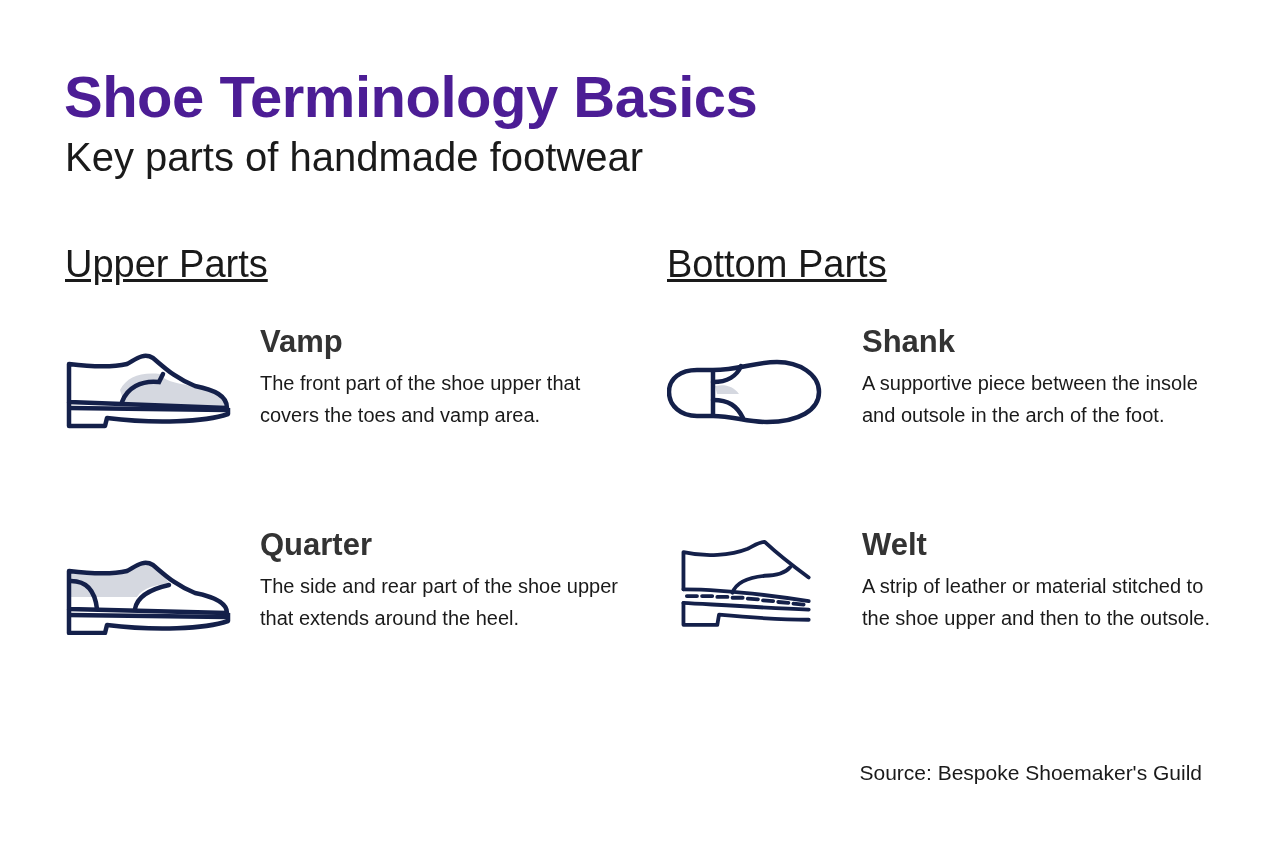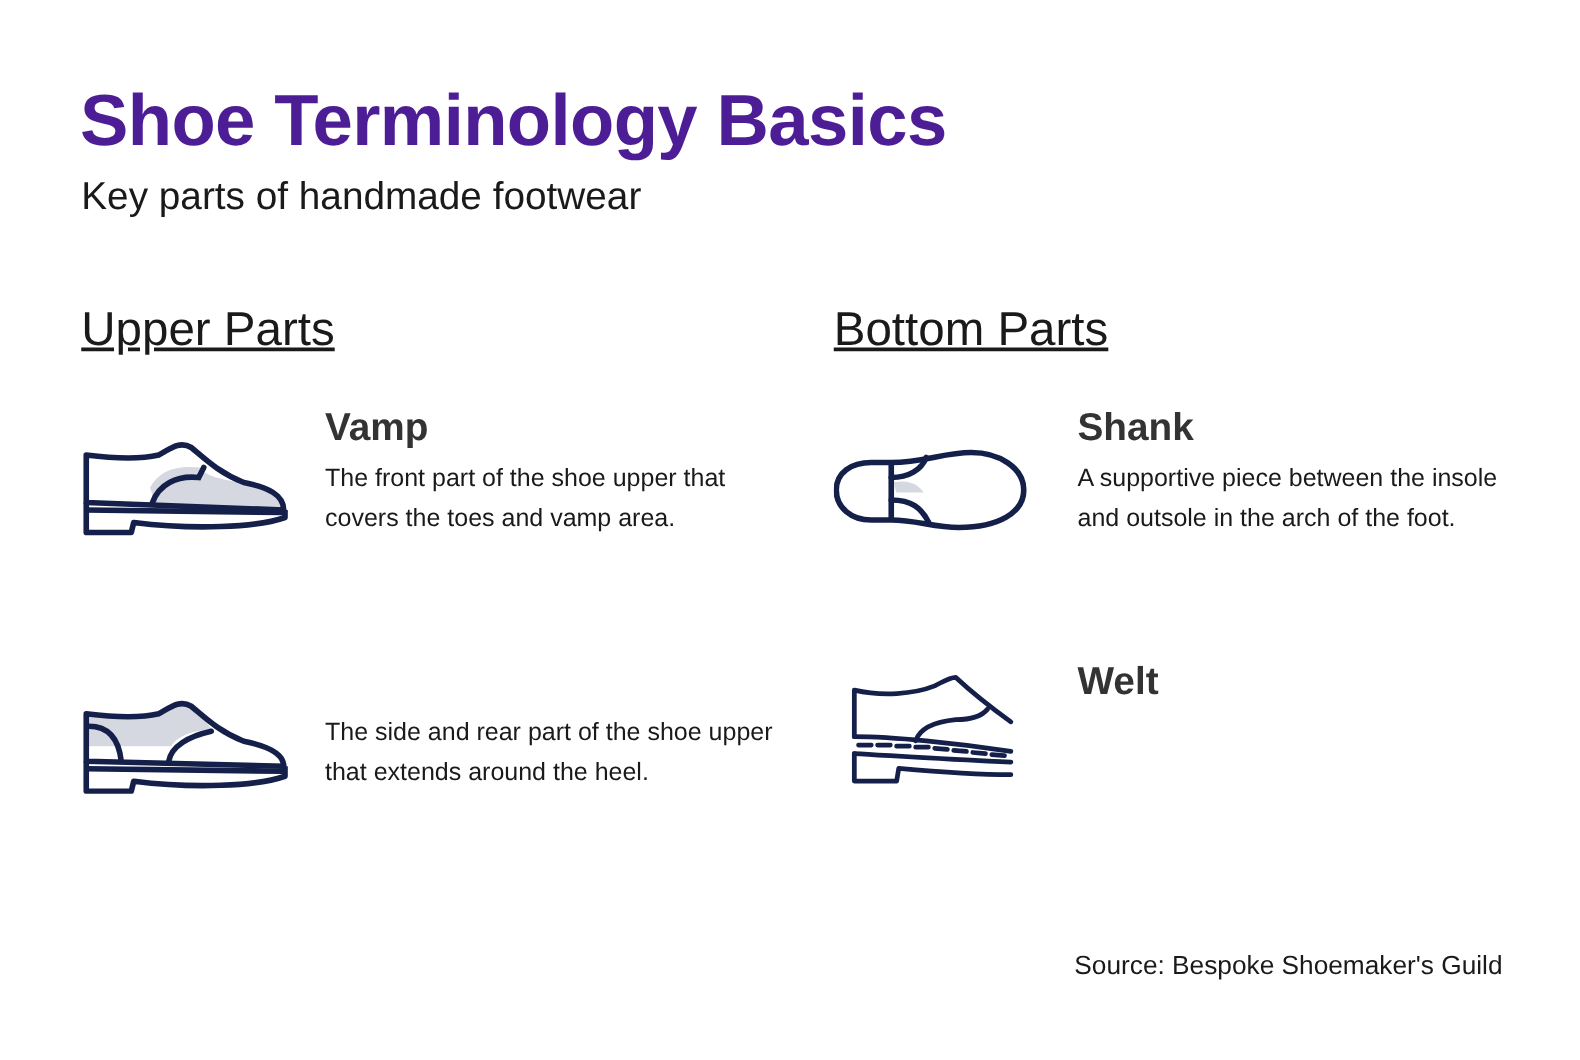--- a/index.html
+++ b/index.html
@@ -1,21 +1,21 @@
 <!DOCTYPE html>
 <html><head>
 <meta charset="utf-8">
 <style>
   html, body { margin: 0; padding: 0; background: #ffffff; }
   body { width: 1264px; height: 848px; position: relative; overflow: hidden;
          font-family: "Liberation Sans", "DejaVu Sans", sans-serif; color: #1a1a1a; }
   .title { position: absolute; left: 64px; top: 62px; margin: 0;
            font-size: 58px; font-weight: 700; color: #4c1d95; letter-spacing: -0.5px; line-height: 70px; }
   .subtitle { position: absolute; left: 65px; top: 138px; margin: 0;
-              font-size: 31px; font-weight: 400; color: #1a1a1a; line-height: 38px; }
+              font-size: 40px; font-weight: 400; color: #1a1a1a; line-height: 38px; }
   .section-heading { position: absolute; top: 242px; margin: 0; font-size: 38px; font-weight: 400; color: #1a1a1a; line-height: 44px; text-decoration: underline; }
   .item { position: absolute; width: 560px; height: 150px; }
   .item .icon { position: absolute; left: 0; top: 0; width: 170px; height: 110px; }
   .item .term { position: absolute; left: 195px; top: 0; margin: 0; font-size: 31px; font-weight: 700; color: #333333; line-height: 40px; }
   .item .desc { position: absolute; left: 195px; top: 46px; margin: 0; width: 360px;
                 font-size: 20px; line-height: 31.5px; color: #1a1a1a; }
   .source { position: absolute; right: 62px; top: 761px; margin: 0; font-size: 21px; color: #1a1a1a; }
 </style>
 </head>
 <body>
@@ -40,20 +40,21 @@
 
 <div class="item" style="left:65px; top:525px;">
   <svg class="icon" viewBox="0 0 170 110">
     <path d="M4 46 C 20 48, 45 50, 62 46 C 70 42, 78 34, 88 40 C 95 46, 100 52, 104 58 C 92 60, 78 62, 72 72 L 6 72 Z" fill="#d5d8e0" stroke="none"></path>
     <path d="M4 46 C 20 48, 45 50, 62 46 C 70 42, 78 34, 88 40 C 100 50, 110 60, 130 68 C 150 72, 162 78, 162 88 L 4 84 Z" fill="none" stroke="#14204a" stroke-width="4.5" stroke-linejoin="round"></path>
     <path d="M70 84 C 72 72, 86 64, 104 60" fill="none" stroke="#14204a" stroke-width="4.5" stroke-linecap="round"></path>
     <path d="M6 56 C 22 56, 30 66, 32 84" fill="none" stroke="#14204a" stroke-width="4.5" stroke-linecap="round"></path>
     <path d="M4 84 L 4 108 L 40 108 L 42 100 C 90 106, 140 104, 163 96 L 163 88" fill="none" stroke="#14204a" stroke-width="4.5" stroke-linejoin="round"></path>
     <path d="M4 90 L 162 92" fill="none" stroke="#14204a" stroke-width="4.5"></path>
   </svg>
+  <h3 class="term">Quarter</h3>
   <p class="desc">The side and rear part of the shoe upper that extends around the heel.</p>
 </div>
 
 <div class="item" style="left:667px; top:322px;">
   <svg class="icon" viewBox="0 0 170 110">
     <path d="M48 64 C 58 62, 66 64, 72 72 L 50 72 Z" fill="#d5d8e0" stroke="none"></path>
     <path d="M30 48 C 14 48, 2 56, 2 70 C 2 84, 14 94, 30 94 L 46 94 C 66 94, 80 100, 100 100 C 132 100, 152 88, 152 70 C 152 52, 132 40, 110 40 C 88 40, 72 48, 46 48 Z" fill="none" stroke="#14204a" stroke-width="4.5" stroke-linejoin="round"></path>
     <path d="M46 48 L 46 94" fill="none" stroke="#14204a" stroke-width="4.5"></path>
     <path d="M46 60 C 60 60, 70 54, 74 44" fill="none" stroke="#14204a" stroke-width="4.5" stroke-linecap="round"></path>
     <path d="M46 78 C 62 78, 70 84, 76 96" fill="none" stroke="#14204a" stroke-width="4.5" stroke-linecap="round"></path>
@@ -65,15 +66,16 @@
 <div class="item" style="left:667px; top:525px;">
   <svg class="icon" viewBox="0 0 170 130">
     <path d="M4 76 L 4 32 C 30 38, 60 36, 80 28 C 88 24, 94 20, 100 20 C 115 34, 130 46, 152 62" fill="none" stroke="#14204a" stroke-width="4.5" stroke-linejoin="round" stroke-linecap="round"></path>
     <path d="M62 80 C 66 68, 80 62, 100 60 C 115 60, 125 56, 130 50" fill="none" stroke="#14204a" stroke-width="4.5" stroke-linecap="round"></path>
     <path d="M4 76 C 40 76, 100 82, 152 90" fill="none" stroke="#14204a" stroke-width="4.5" stroke-linecap="round"></path>
     <path d="M8 84 L 20 84 M 26 84 L 38 84 M 44 85 L 56 85 M 62 86 L 74 86 M 80 87 L 92 88 M 98 89 L 110 90 M 116 91 L 128 92 M 134 93 L 146 94" fill="none" stroke="#14204a" stroke-width="4.5" stroke-linecap="round"></path>
     <path d="M4 92 C 40 94, 100 98, 152 100" fill="none" stroke="#14204a" stroke-width="4.5" stroke-linecap="round"></path>
     <path d="M4 92 L 4 118 L 44 118 L 46 106 C 90 110, 130 112, 152 112" fill="none" stroke="#14204a" stroke-width="4.5" stroke-linejoin="round" stroke-linecap="round"></path>
   </svg>
   <h3 class="term">Welt</h3>
+  <p class="desc">A strip of leather or material stitched to the shoe upper and then to the outsole.</p>
 </div>
 
 <p class="source">Source: Bespoke Shoemaker's Guild</p>
 
 </body></html>

